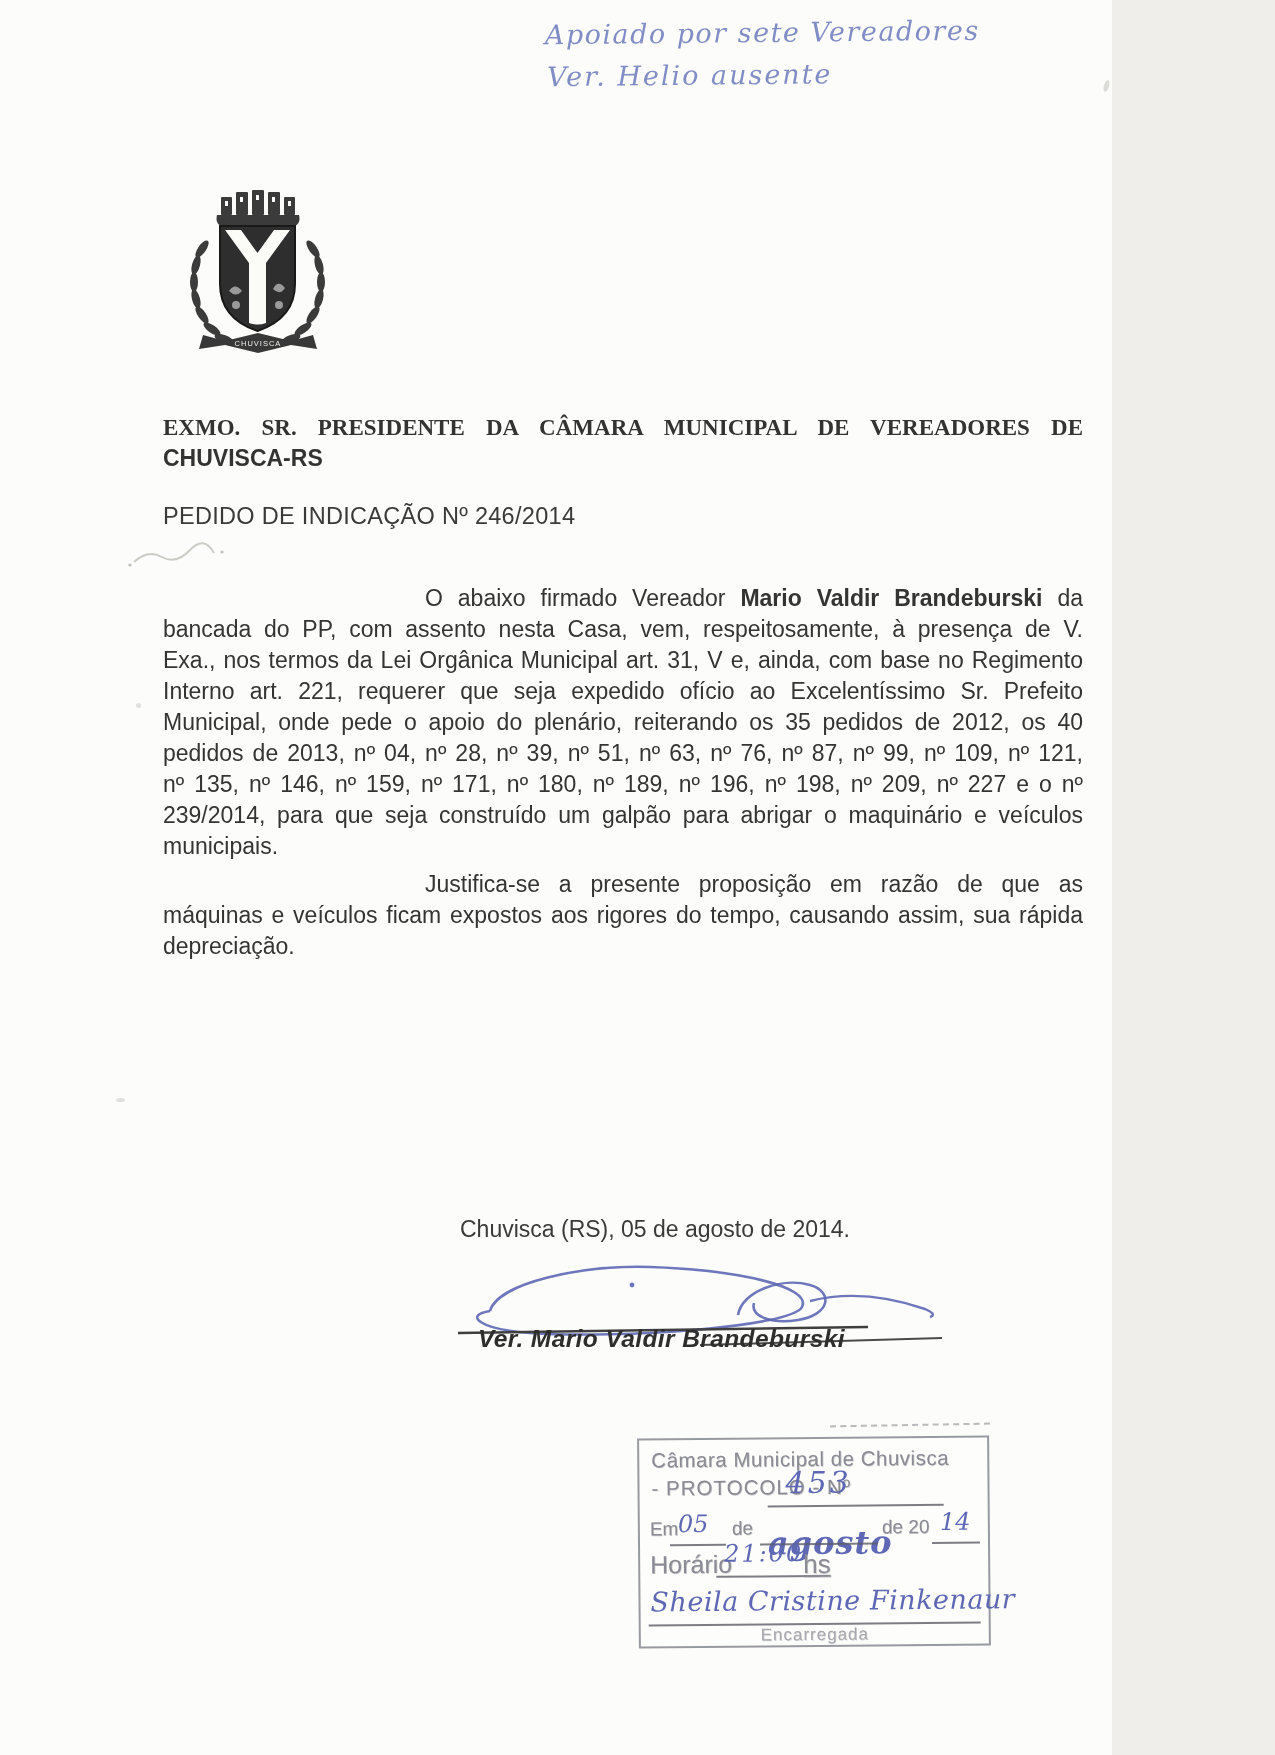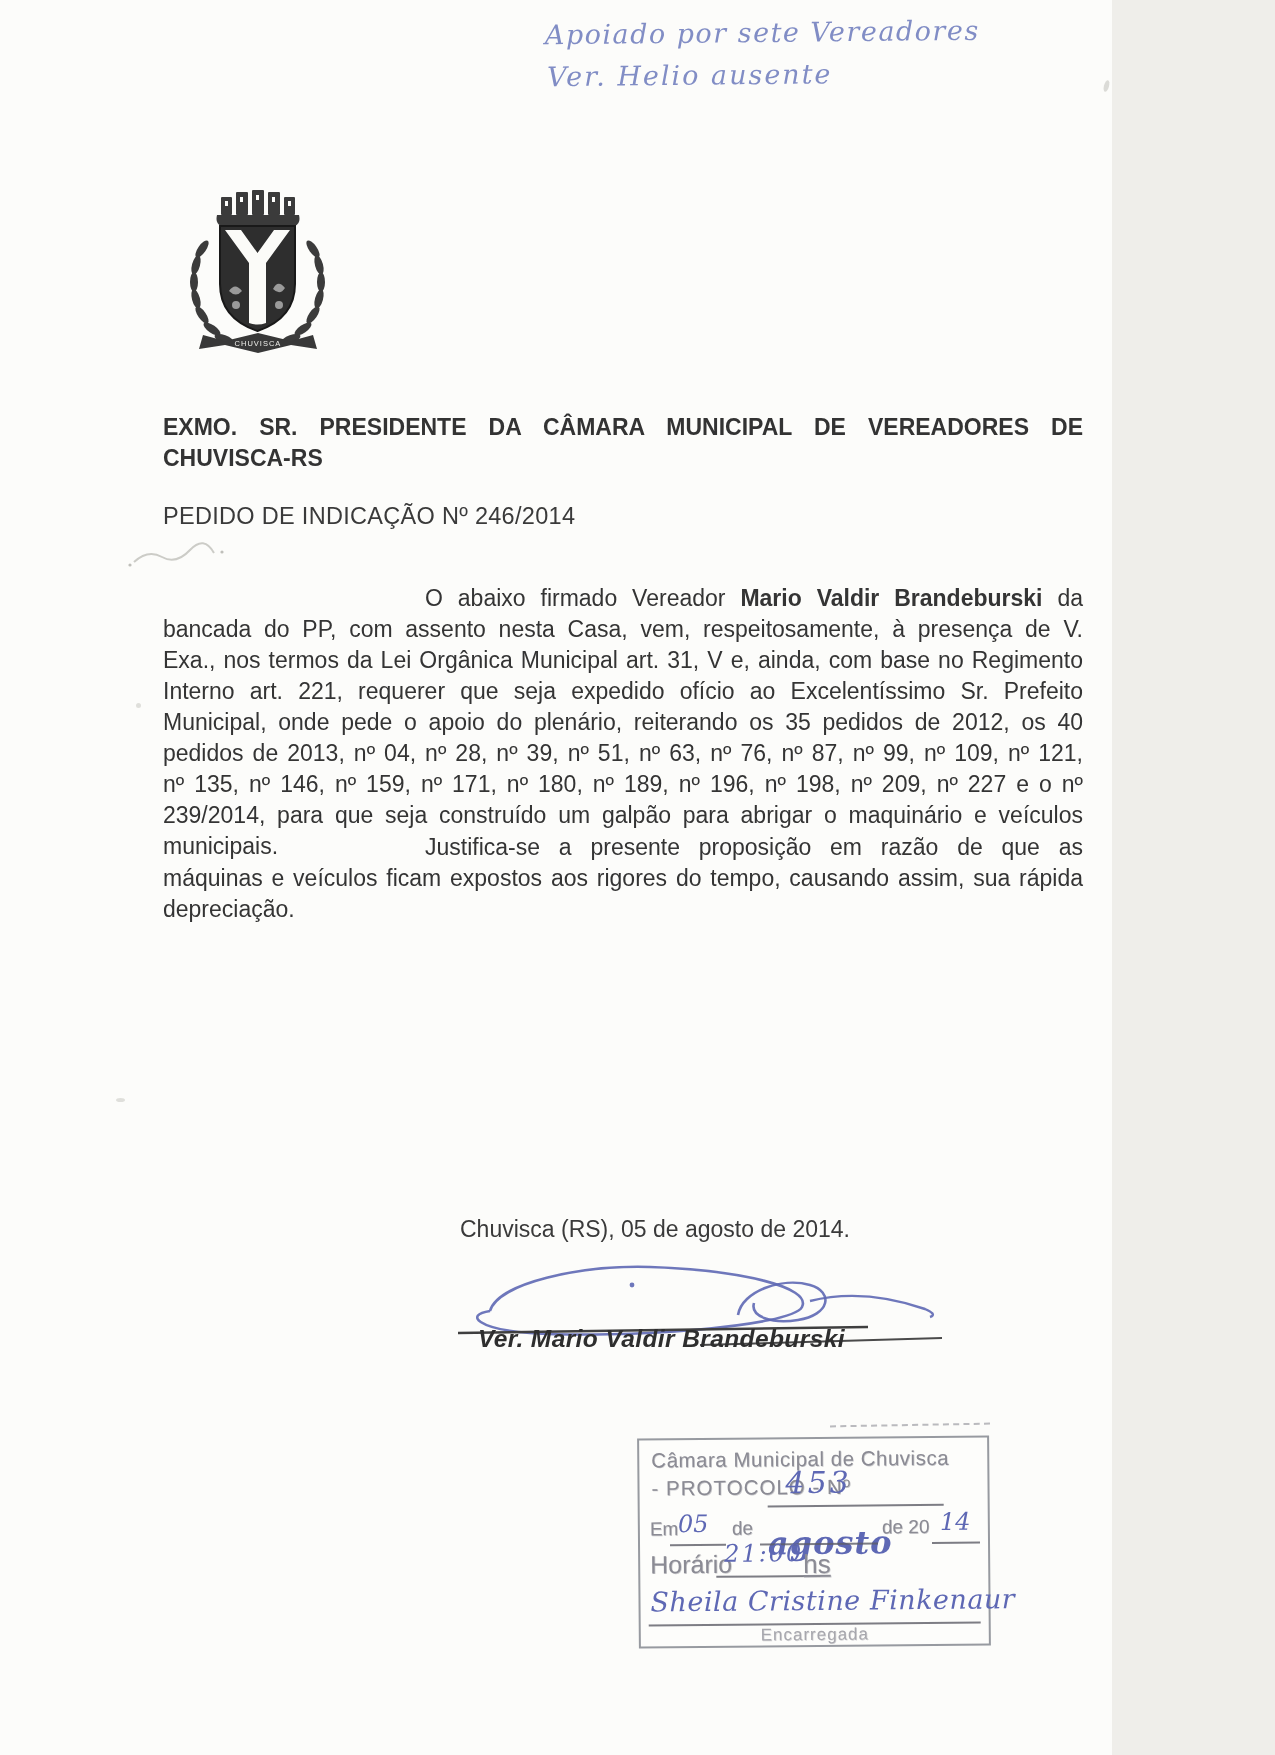--- a/index.html
+++ b/index.html
@@ -47,34 +47,34 @@
   .lh1{font-size:27px;margin-bottom:5px;}
   .lh2{font-size:29px;margin-bottom:6px;}
   .lh3{font-size:25px;margin-bottom:5px;}
   .lh4{font-size:21px;}
   
   .addressee{
     position:absolute;left:163px;top:412px;width:920px;
     font-size:23px;font-weight:700;line-height:31px;
     color:#333;
   }
-  .addressee .jl{text-align:justify;text-align-last:justify;}
+  .addressee .jl{text-align:justify;text-align-last:justify;font-family:Liberation Serif, serif;}
   .doc-title{
     position:absolute;left:163px;top:503px;
     font-size:23.5px;color:#3a3a3a;letter-spacing:0.3px;
   }
   
   .para{
     position:absolute;left:163px;width:920px;
     font-size:23px;line-height:31px;text-align:justify;
     text-indent:262px;color:#343434;margin:0;
     word-spacing:1.5px;
   }
   .p1{top:583px;}
-  .p2{top:832px;}
+  .p2{top:869px;}
   .closing{position:absolute;left:460px;top:1041px;font-size:23px;color:#3a3a3a;}
   .closing .c2{margin-top:32px;}
   .dateline{position:absolute;left:460px;top:1216px;font-size:23px;color:#3a3a3a;}
   
   .sig-block{position:absolute;left:420px;top:1253px;width:545px;height:110px;}
   .sig-svg{position:absolute;left:0;top:0;}
   .sig-name{
     position:absolute;left:58px;top:72px;
     font-size:24.5px;font-weight:700;color:#2e2e2e;letter-spacing:0.4px;font-style:italic;
   }

